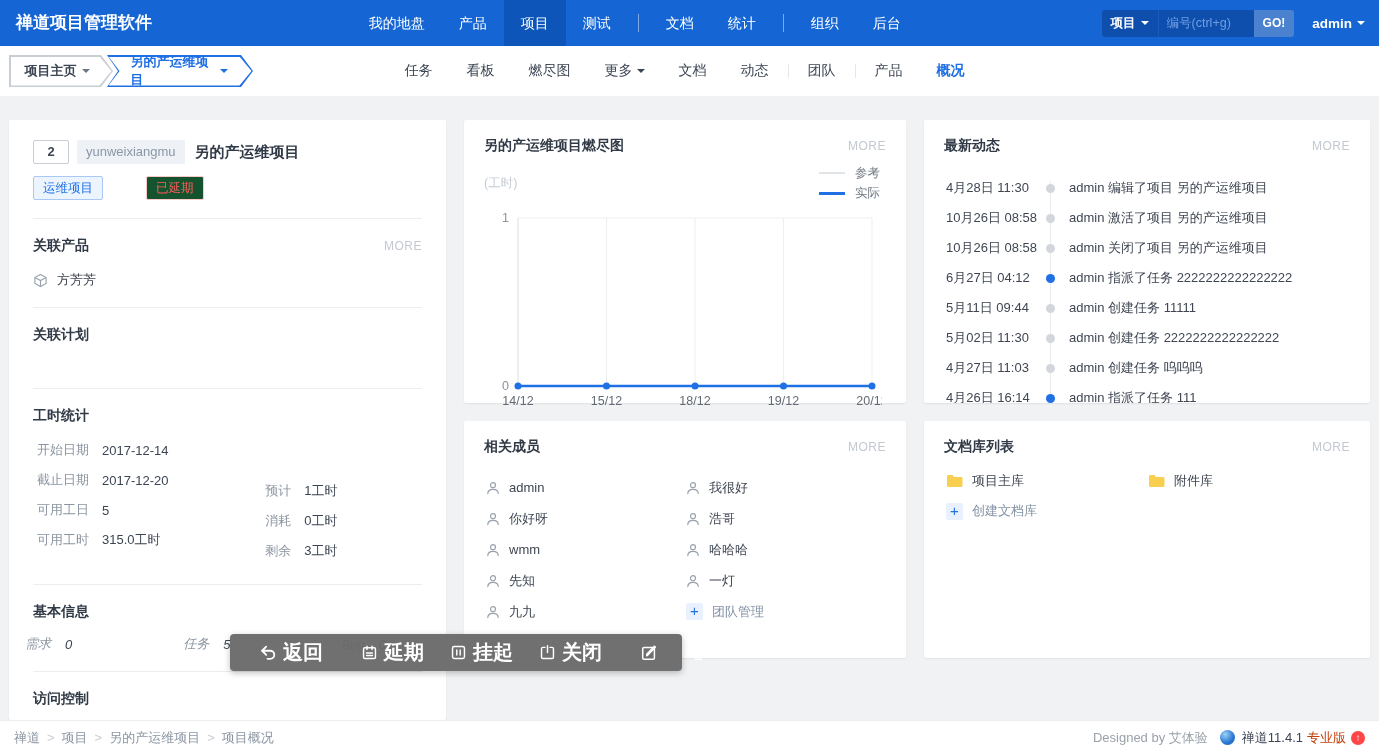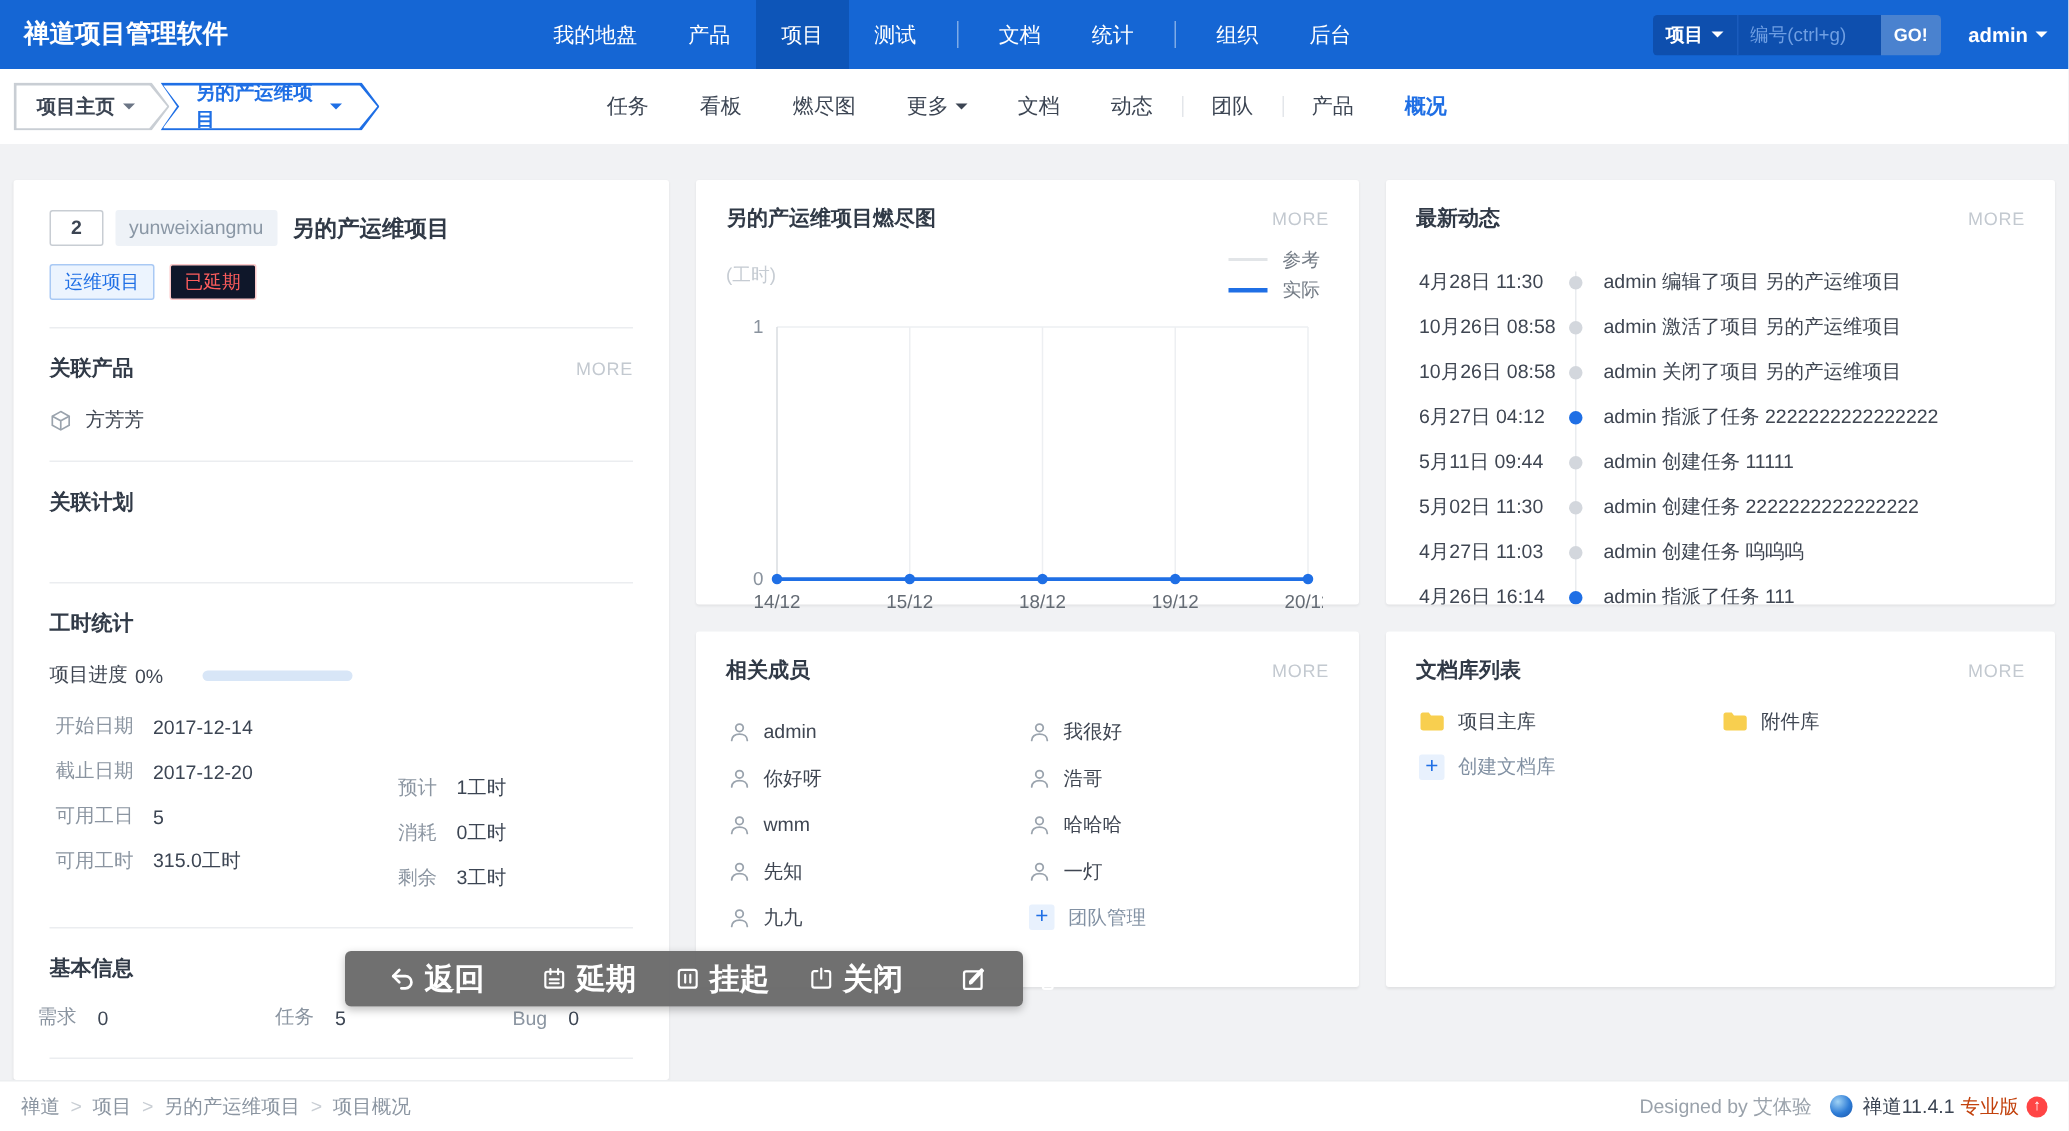--- a/index.html
+++ b/index.html
@@ -88,39 +88,39 @@
   
   .sidebar { grid-row:1 / span 3; height:600px; overflow:hidden; padding:20px 0 0; }
   .side-pad { padding:0 24px; }
   .id-row { display:flex; align-items:center; }
   .id-box { min-width:36px; height:24px; border:1px solid #c8cdd3; border-radius:2px; text-align:center; line-height:22px; font-weight:bold; color:#3c4553; padding:0 6px; }
   .code-chip { background:#eef2f7; color:#8a97a5; height:24px; line-height:24px; padding:0 9px; border-radius:2px; margin-left:8px; }
   .side-title { font-size:15px; font-weight:bold; color:#313a47; margin-left:10px; }
   .tag-row { display:flex; gap:10px; margin-top:12px; }
   .tag { height:24px; line-height:22px; padding:0 9px; border-radius:2px; font-size:12.5px; }
   .tag.blue { color:#1f6fe5; background:#ecf4fe; border:1px solid #a9c9f4; }
-  .tag.red { color:#fe5d5d; background:#0f172a; border:1px solid #fbc9c9; }
+  .tag.red { color:#fe5d5d; background:#14532d; border:1px solid #fbc9c9;margin-left:33px; }
   .divider { height:1px; background:#ebedf0; margin:18px 24px; }
   .section-head { display:flex; justify-content:space-between; align-items:center; padding:0 24px; }
   .section-title { font-size:14px; font-weight:bold; color:#313a47; }
   .product-item { display:flex; align-items:center; padding:16px 24px 0; color:#3f4652; }
   .cube-icon { width:15px; height:15px; margin-right:9px; }
   .progress-row { display:flex; align-items:center; padding:16px 24px 0; }
   .progress-label { color:#3f4652; }
   .progress-val { margin-left:5px; color:#3f4652; }
   .progress-track { width:100px; height:7px; border-radius:4px; background:#d8e6f7; margin-left:26px; }
   .hours-grid { display:flex; padding:10px 24px 0 16px; }
   .hours-col { display:flex; flex-direction:column; }
   .hours-col.left { width:58%; }
   .hours-col.right { width:42%;margin-top:41px; }
   .hour-row { display:flex; height:30px; align-items:center; }
   .hl { width:64px; text-align:right; color:#8b95a1; flex:none; }
   .hv { margin-left:13px; color:#3c4553; }
   .stats-row { display:flex; padding:14px 60px 0 16px; justify-content:space-between; }
-  .stat { display:flex; align-items:center; }
+  .stat { display:flex; align-items:center;font-style:italic; }
   .stat-label { color:#8b95a1; }
   .stat-val { margin-left:14px; color:#3c4553; }
 
   
   .toolbar { position:absolute; left:230px; top:538px; width:452px; height:37px; background:rgba(104,104,104,.95); border-radius:4px; display:flex; align-items:center; padding:0 16px; box-shadow:0 2px 6px rgba(0,0,0,.25); }
   .tb-btn { display:flex; align-items:center; color:#fff; font-size:20px; font-weight:bold; cursor:pointer; padding:0 13px; white-space:nowrap; }
   .tb-btn svg { margin-right:6px; }
   .tb-sep { width:1px; height:20px; background:rgba(255,255,255,.3); margin:0 6px; }
 
   
@@ -327,25 +327,20 @@
 
     <div class="section-head">
       <span class="section-title">关联计划</span>
     </div>
     <div style="height:26px"></div>
     <div class="divider"></div>
 
     <div class="section-head">
       <span class="section-title">工时统计</span>
     </div>
-    <div class="progress-row">
-      <span class="progress-label">项目进度</span>
-      <span class="progress-val">0%</span>
-      <span class="progress-track"></span>
-    </div>
     <div class="hours-grid">
       <div class="hours-col left">
 
       <div class="hour-row">
           <span class="hl">开始日期</span>
           <span class="hv">2017-12-14</span>
         </div>
           <div class="hour-row">
           <span class="hl">截止日期</span>
           <span class="hv">2017-12-20</span>

